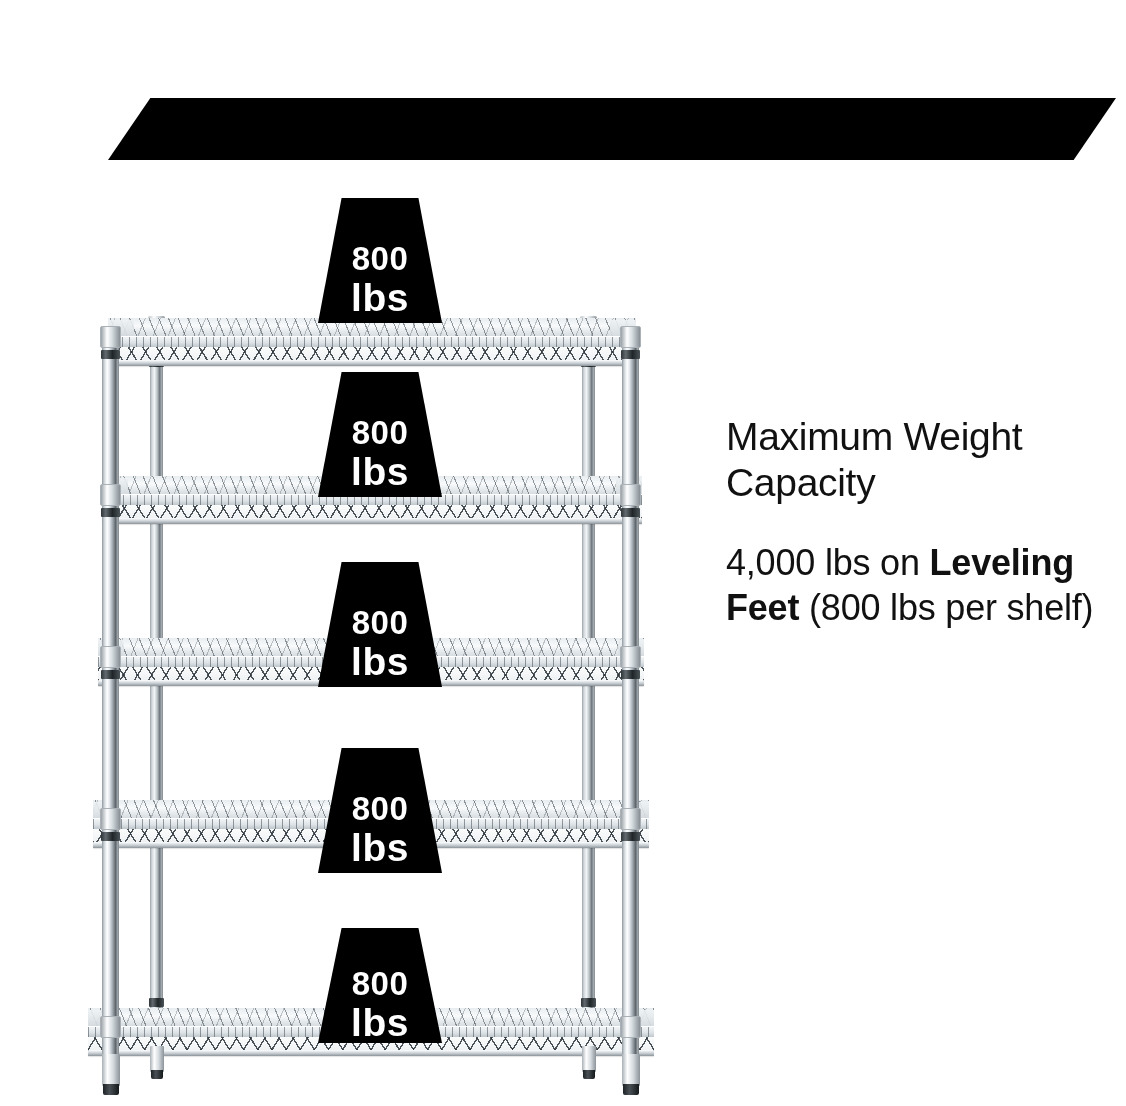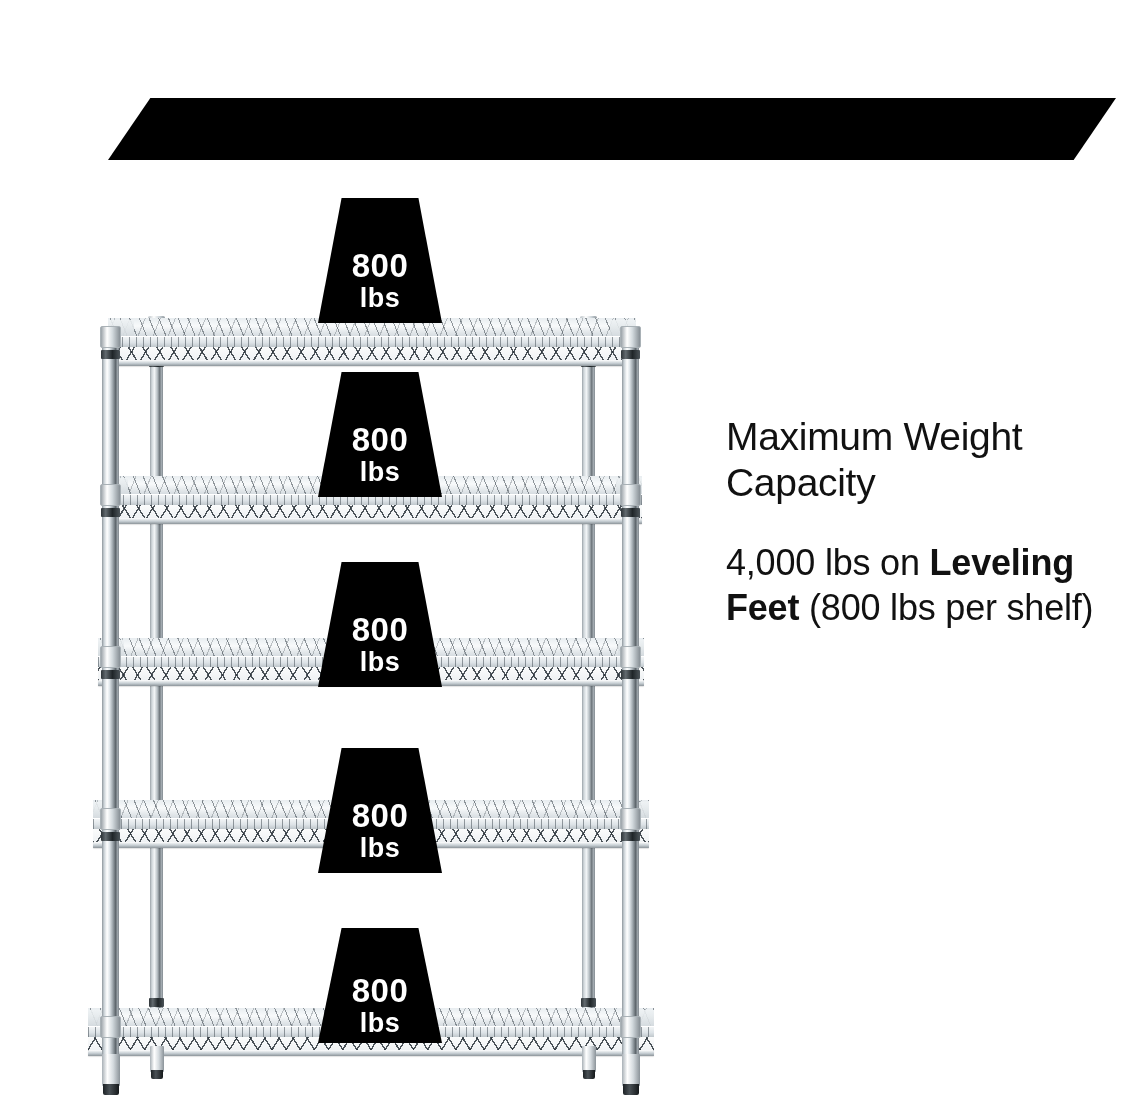--- a/index.html
+++ b/index.html
@@ -200,21 +200,21 @@
     color: #ffffff;
   }
   .callout .num {
     font-size: 33px;
     font-weight: 700;
     line-height: 1.08;
     letter-spacing: 0.5px;
     margin-top: 40px;
   }
   .callout .unit {
-    font-size: 27px;
+    font-size: 39px;
     font-weight: 700;
     line-height: 1.12;
     letter-spacing: 0.5px;
   }
 
   
   .info {
     position: absolute;
     left: 726px;
     top: 414px;

